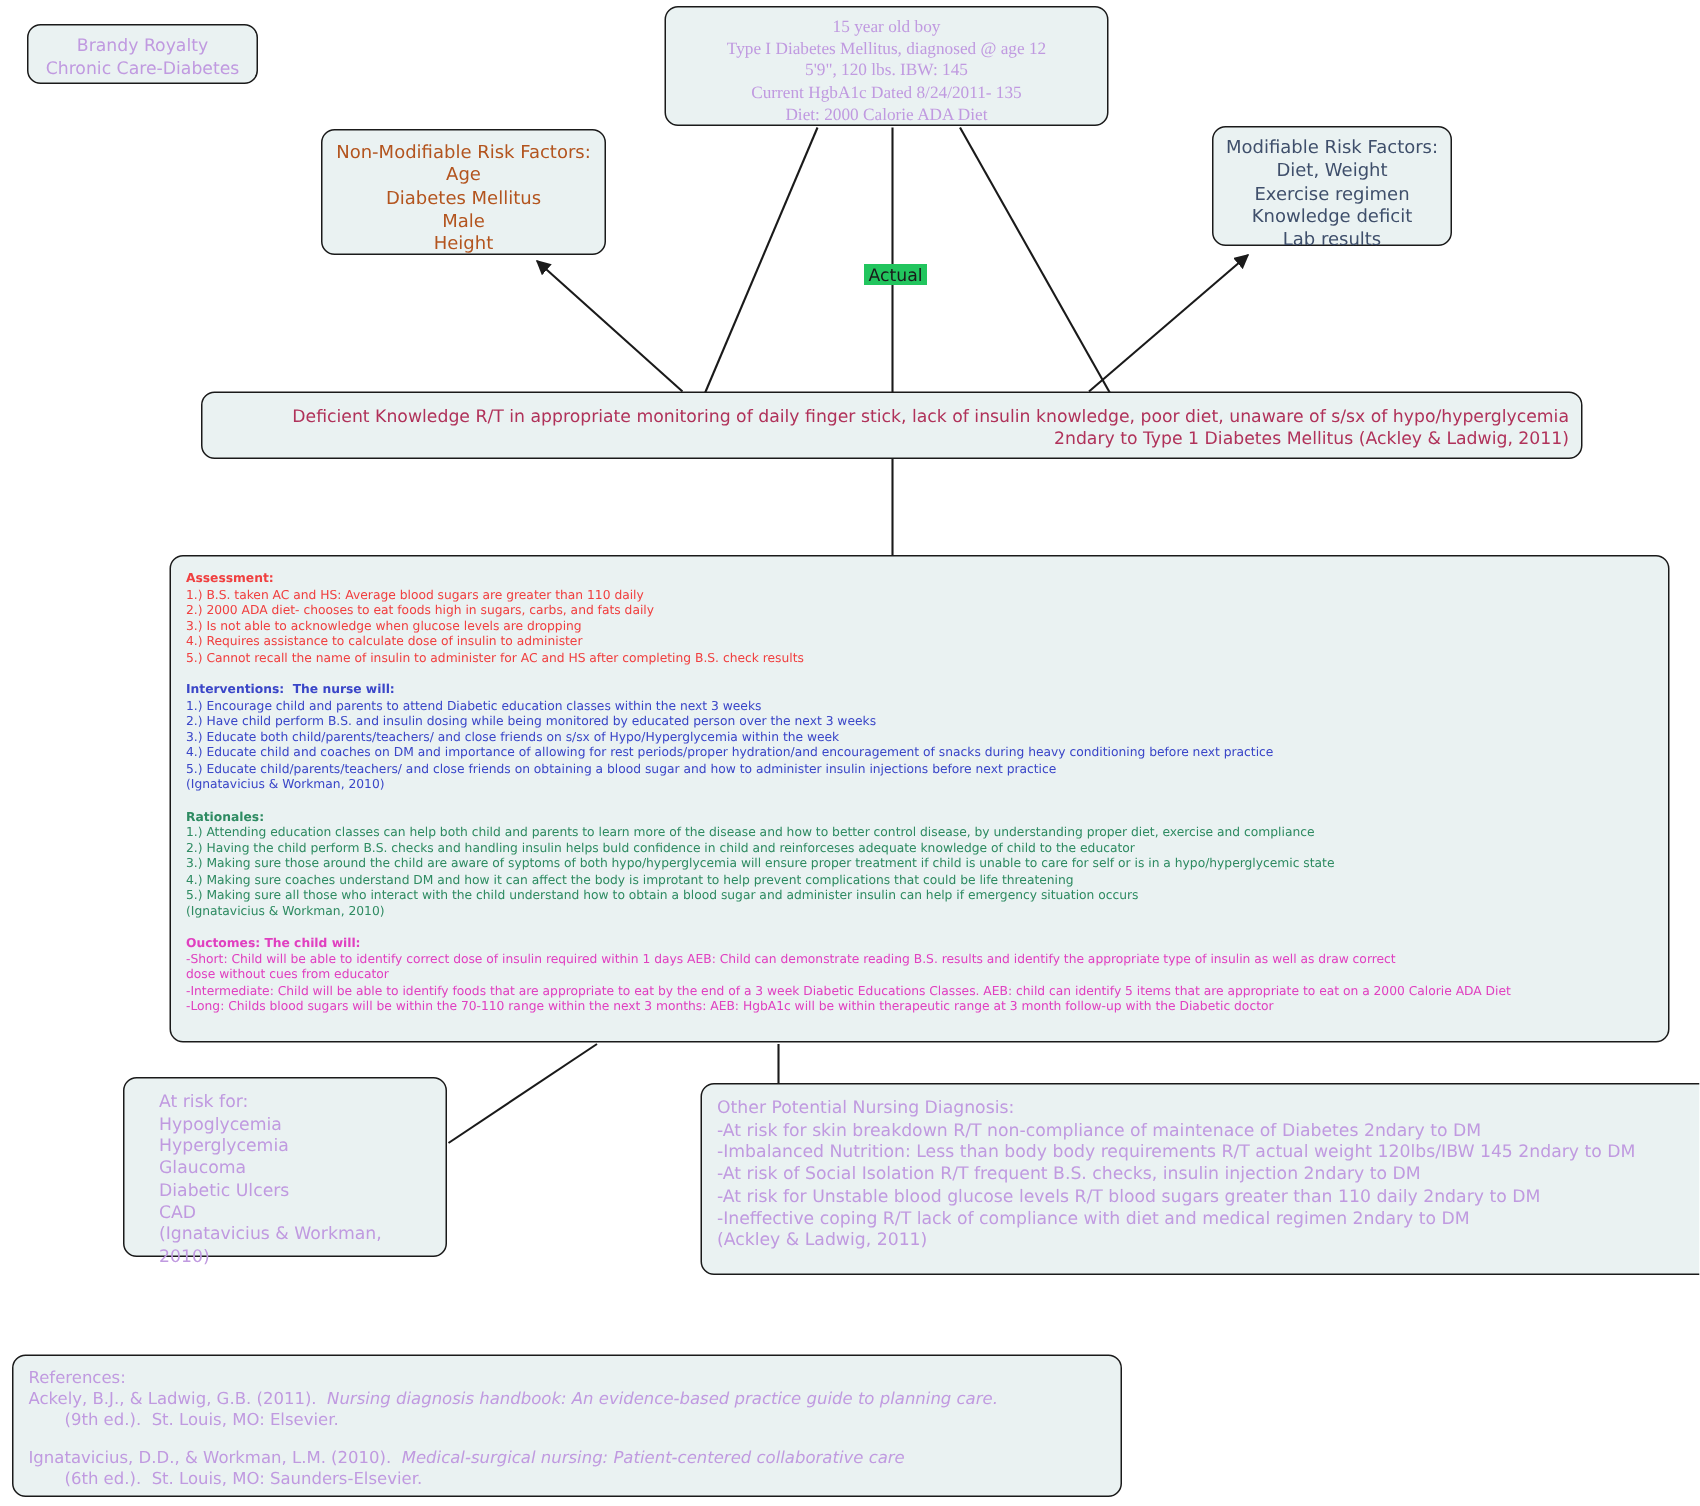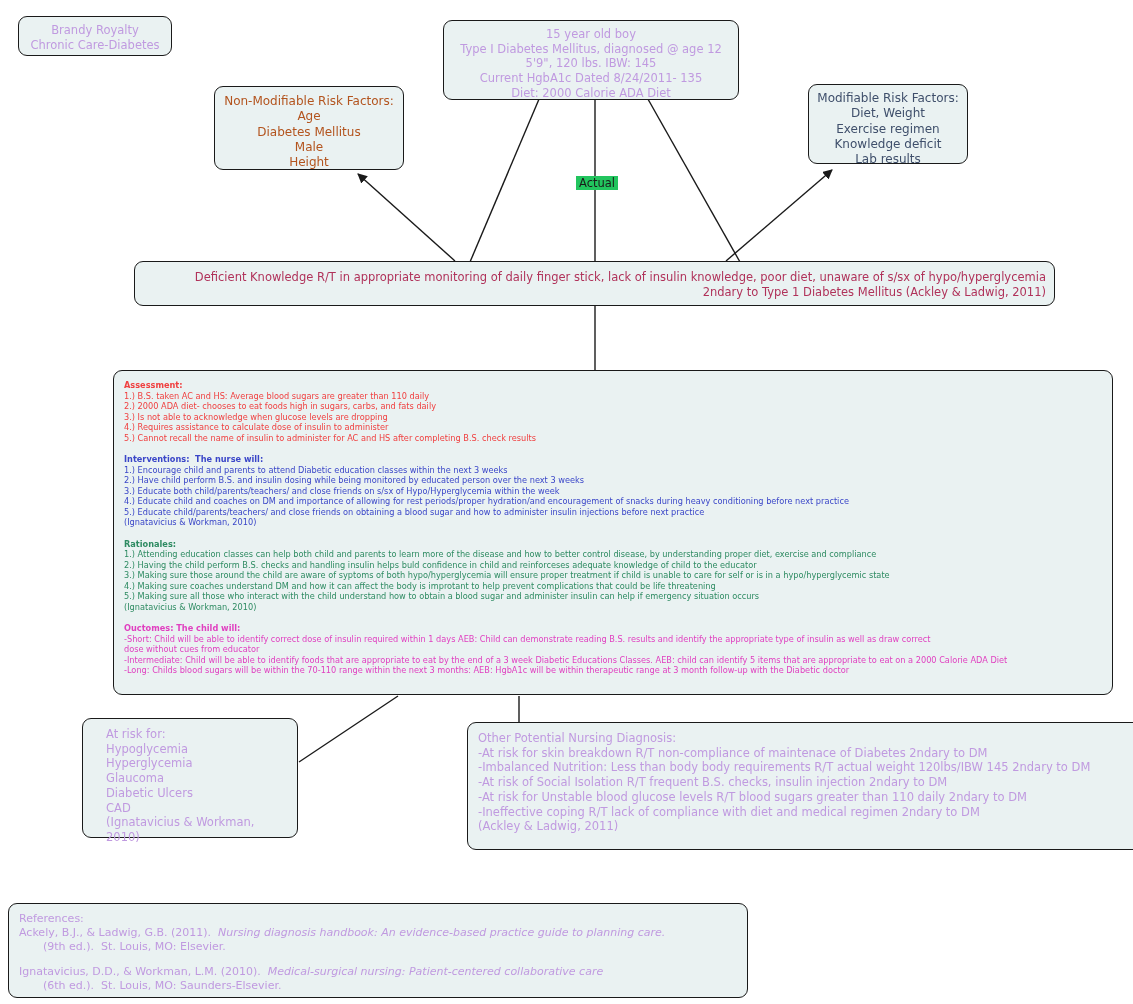--- a/index.html
+++ b/index.html
@@ -44,21 +44,21 @@
   .c-green    { color: #2e8b62; }
   .c-magenta  { color: #e040c0; }
 
   .hdr { font-weight: bold; }
   .sect { margin-bottom: 11px; }
   .sect:last-child { margin-bottom: 0; }
   .ln { white-space: pre-wrap; }
 
   
   #box-title       { left: 18px;  top: 16px;  width: 154px; height: 40px;  font-size: 11.5px; padding-top: 6px; }
-  #box-patient     { left: 443px; top: 20px;   width: 296px; height: 80px;  font-size: 11.5px; padding-top: 6px; }
+  #box-patient     { left: 443px; top: 4px;   width: 296px; height: 80px;  font-size: 11.5px; padding-top: 6px; font-family: Liberation Serif, serif; }
   #box-nonmod      { left: 214px; top: 86px;  width: 190px; height: 84px;  font-size: 12px; padding-top: 7px; }
   #box-mod         { left: 808px; top: 84px;  width: 160px; height: 80px;  font-size: 12px; padding-top: 6px; }
   #box-diagnosis   { left: 134px; top: 261px; width: 921px; height: 45px;  font-size: 11.5px; padding-top: 8px; text-align: right; }
   #box-careplan    { left: 113px; top: 370px; width: 1000px;height: 325px; font-size: 8.2px; padding: 9px 10px; }
   #box-atrisk      { left: 82px;  top: 718px; width: 216px; height: 120px; font-size: 11.5px; padding: 8px 23px; }
   #box-otherdx     { left: 467px; top: 722px; width: 771px; height: 128px; font-size: 11.5px; padding: 8px 10px; }
   #box-references  { left: 8px;   top: 903px; width: 740px; height: 95px;  font-size: 11px; padding: 8px 10px; }
 
   .actual-label {
     position: absolute;

